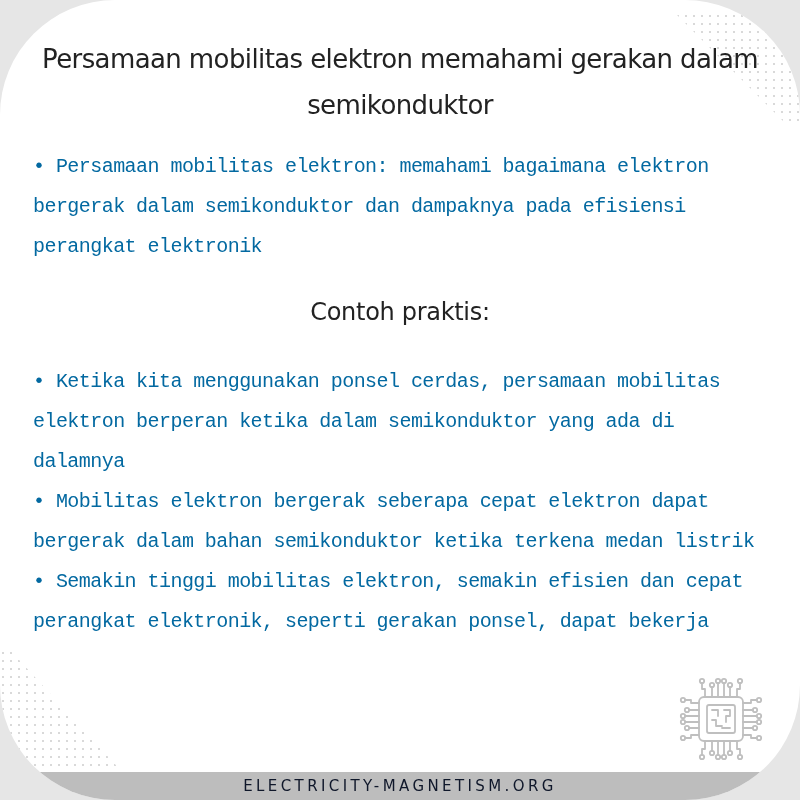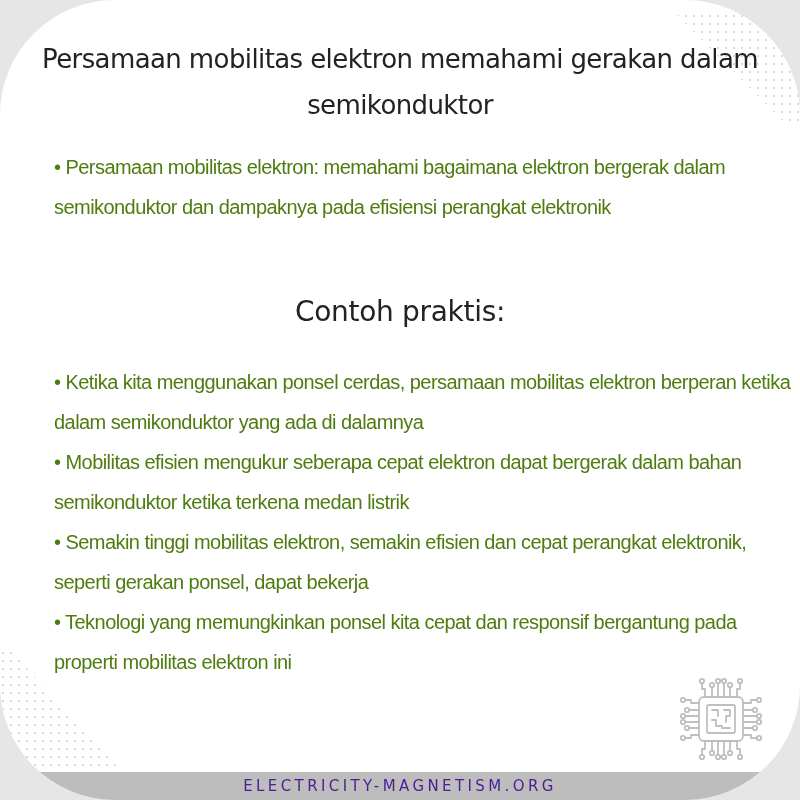--- a/index.html
+++ b/index.html
@@ -42,57 +42,56 @@
       font-family: "DejaVu Sans", sans-serif;
       font-size: 26px;
       line-height: 46px;
       color: #222222;
       letter-spacing: -0.6px;
     }
     .body-text {
       position: absolute;
       left: 33px;
       width: 740px;
-      font-family: Liberation Sans, sans-serif;
+      font-family: Liberation Mono, monospace;
       font-size: 20px;
       line-height: 40px;
-      color: #4d7c0f;
+      color: #0369a1;
       letter-spacing: -0.55px;
-      margin-left: 21px;
     }
     .intro { top: 147px; }
     .subheading {
       position: absolute;
       left: 0;
       width: 800px;
       top: 292px;
       text-align: center;
       font-family: "DejaVu Sans", sans-serif;
-      font-size: 28px;
+      font-size: 24px;
       line-height: 40px;
       color: #222222;
       letter-spacing: -0.3px;
     }
     .examples { top: 362px; }
     .bullet-item { display: block; }
     .chip {
       position: absolute;
       left: 676px;
       top: 674px;
       width: 90px;
       height: 90px;
     }
     .footer {
       position: absolute;
       left: 0;
       top: 772px;
       width: 800px;
       height: 28px;
       background: #bdbdbd;
-      color: #4c1d95;
+      color: #0f172a;
       font-family: "DejaVu Sans", sans-serif;
       font-size: 15px;
       letter-spacing: 3.4px;
       text-align: center;
       line-height: 28px;
     }
   </style>
 </head>
 <body>
 
@@ -123,23 +122,22 @@
   </svg>
 
   <div class="title">Persamaan mobilitas elektron memahami gerakan dalam semikonduktor</div>
 
   <div class="body-text intro">• Persamaan mobilitas elektron: memahami bagaimana elektron bergerak dalam semikonduktor dan dampaknya pada efisiensi perangkat elektronik</div>
 
   <div class="subheading">Contoh praktis:</div>
 
   <div class="body-text examples">
     <span class="bullet-item">• Ketika kita menggunakan ponsel cerdas, persamaan mobilitas elektron berperan ketika dalam semikonduktor yang ada di dalamnya</span>
-    <span class="bullet-item">• Mobilitas efisien mengukur seberapa cepat elektron dapat bergerak dalam bahan semikonduktor ketika terkena medan listrik</span>
+    <span class="bullet-item">• Mobilitas elektron bergerak seberapa cepat elektron dapat bergerak dalam bahan semikonduktor ketika terkena medan listrik</span>
     <span class="bullet-item">• Semakin tinggi mobilitas elektron, semakin efisien dan cepat perangkat elektronik, seperti gerakan ponsel, dapat bekerja</span>
-    <span class="bullet-item">• Teknologi yang memungkinkan ponsel kita cepat dan responsif bergantung pada properti mobilitas elektron ini</span>
   </div>
 
   <svg class="chip" viewBox="0 0 90 90" fill="none" stroke="#bfbfbf" stroke-width="1.8" stroke-linecap="round" stroke-linejoin="round">
     <rect x="23" y="23" width="44" height="44" rx="5"></rect>
     <rect x="31" y="31" width="28" height="28" rx="2"></rect>
     <path d="M36 36 h6 v6 M48 36 h6 v6 h-4 v6 M36 46 h4 v6 h6 M46 54 h8"></path>
 
     <path d="M29 23 v-8 h-3 v-6"></path>
       <circle cx="26" cy="7" r="2.2"></circle>
     <path d="M36 23 v-10"></path>

